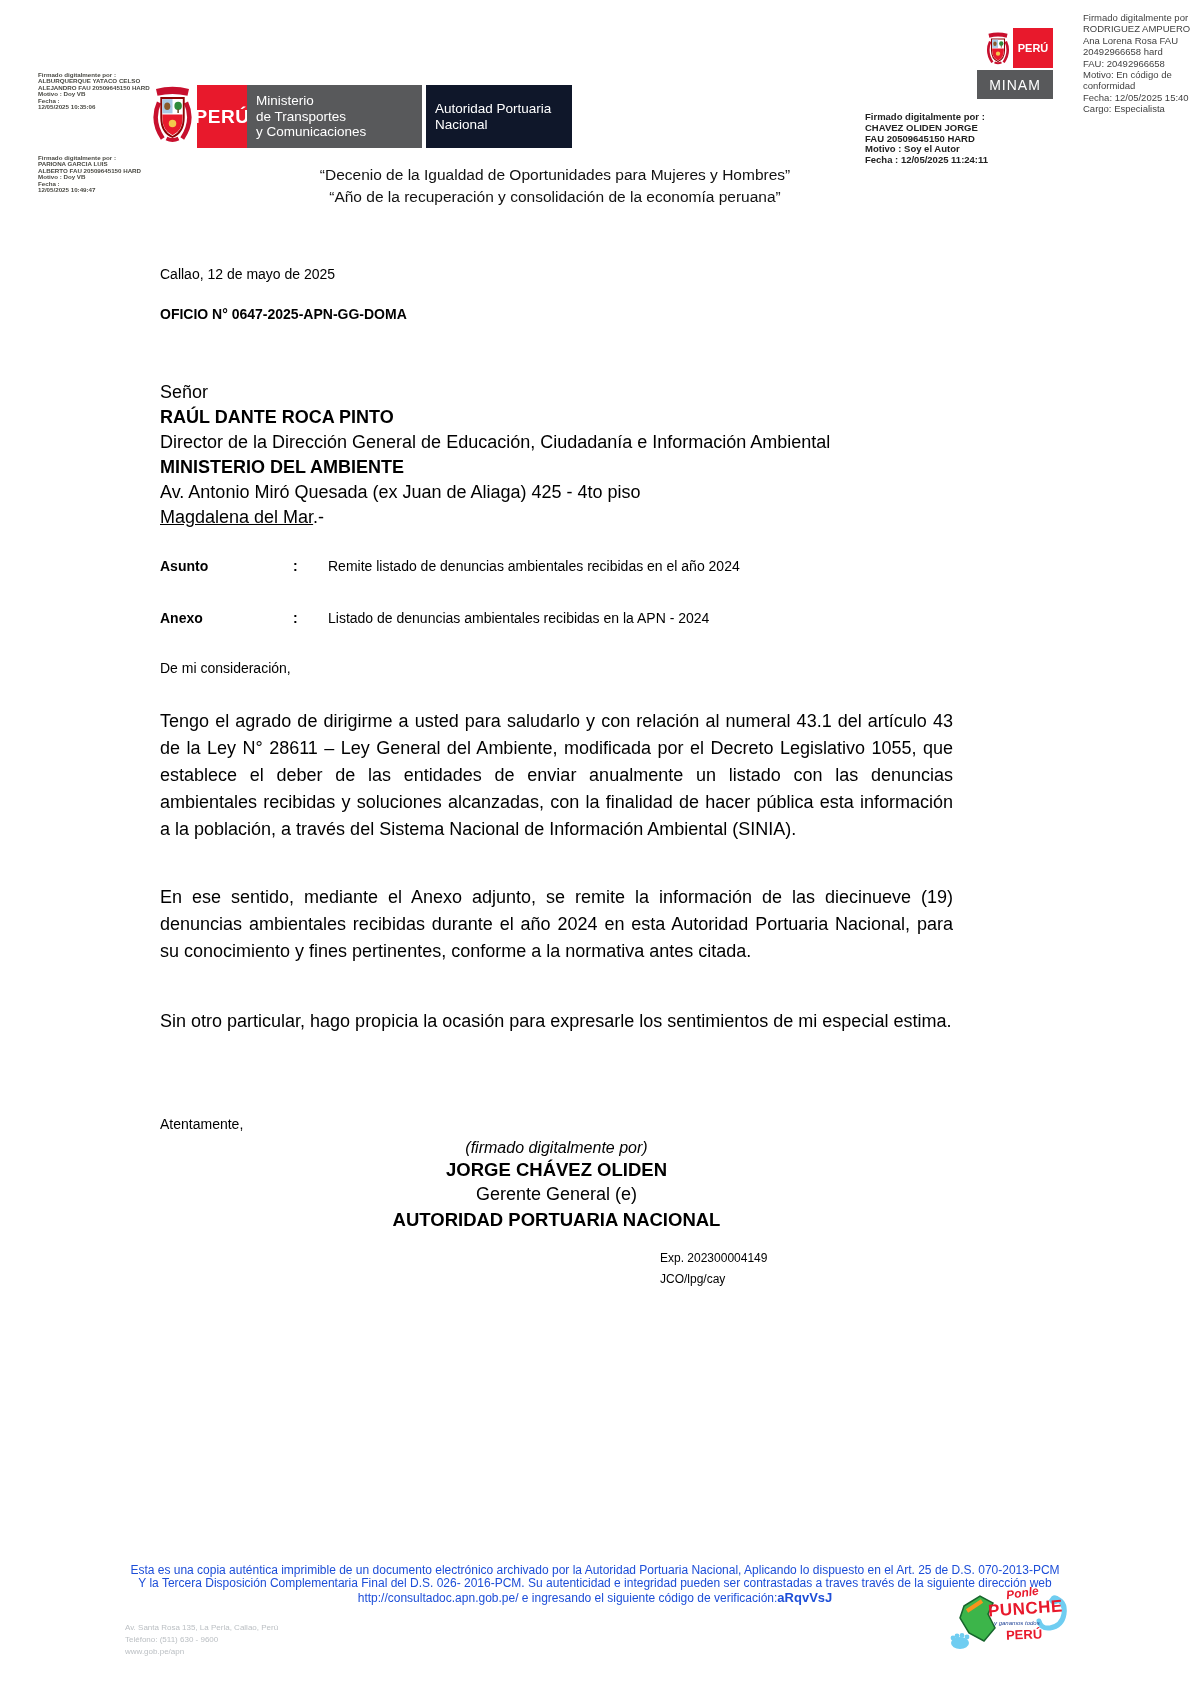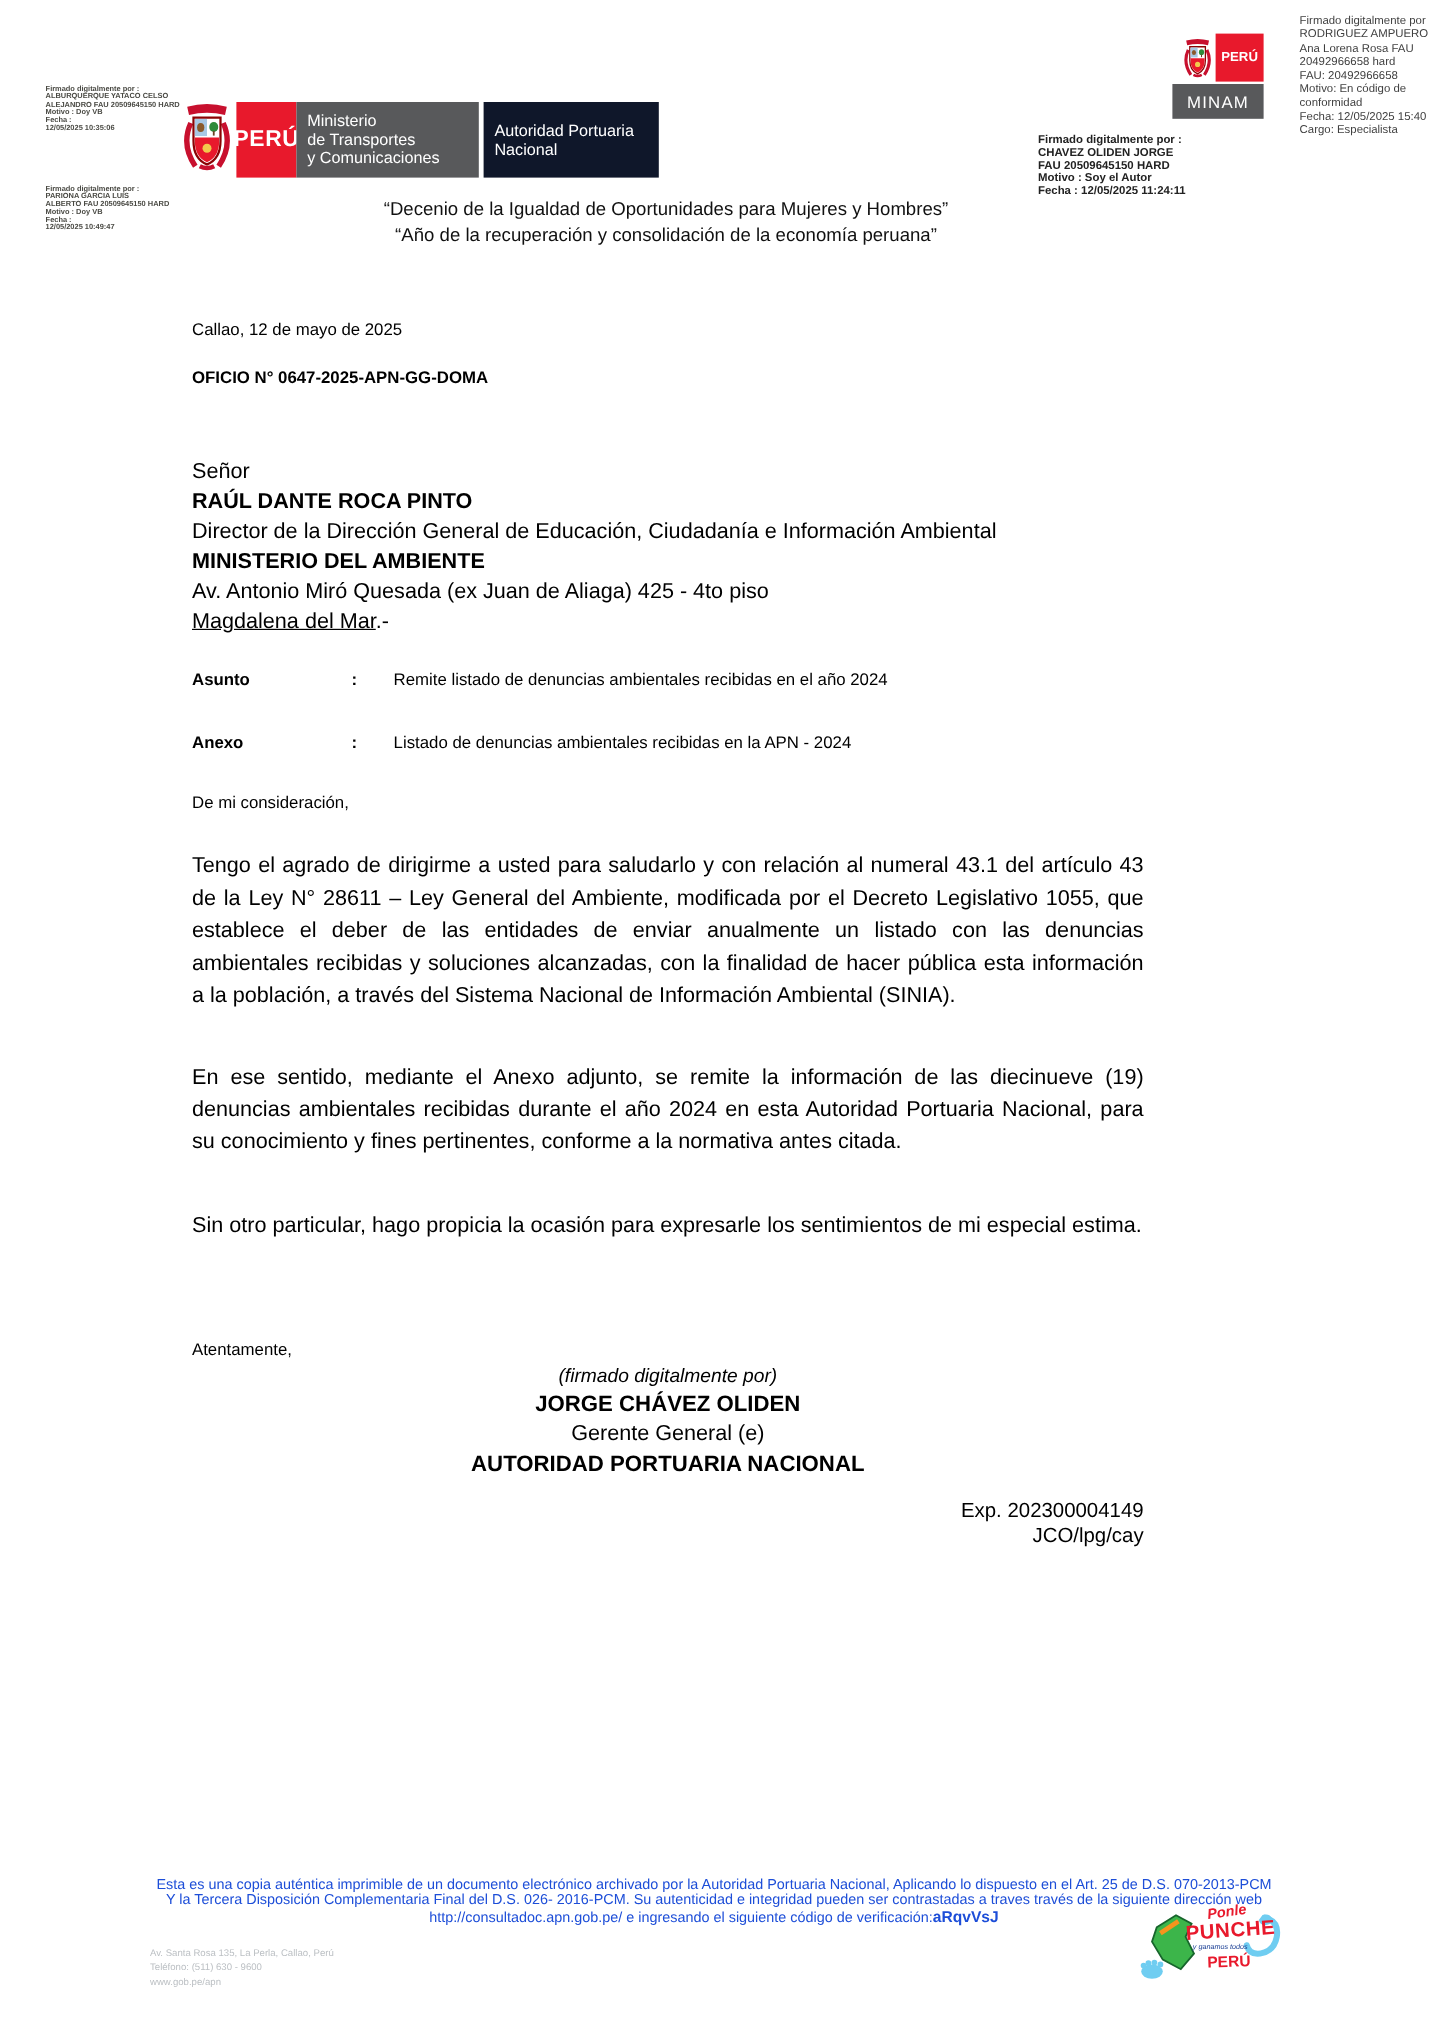--- a/index.html
+++ b/index.html
@@ -14,42 +14,42 @@
   .sig-tiny { font-size:6.2px; line-height:6.4px; font-weight:bold; color:#4a4a44; }
   .sig-right-reg { font-size:9.5px; line-height:11.4px; color:#3f3f3f; }
   .sig-right-bold { font-size:9.5px; line-height:10.8px; font-weight:bold; color:#222; }
 
   
   .mtc { left:150px; top:85px; height:63px; display:flex; align-items:flex-end; }
   .box-red { background:#e8192c; color:#fff; display:flex; align-items:center; justify-content:center; font-weight:bold; }
   .mtc .box-red { width:50px; height:63px; font-size:19px; letter-spacing:0.5px; }
   .box-dark { background:#58595b; color:#fff; }
   .box-light { background:#0f172a; color:#fff; }
-  .mtc .box-dark { width:152px; height:63px; margin-left:0; padding:8px 0 0 9px; box-sizing:border-box; font-size:13.5px; line-height:15.5px; }
+  .mtc .box-dark { width:175px; height:63px; margin-left:0; padding:8px 0 0 9px; box-sizing:border-box; font-size:13.5px; line-height:15.5px; }
   .mtc .box-light { width:146px; height:63px; margin-left:4px; padding:16px 0 0 9px; box-sizing:border-box; font-size:13.5px; line-height:15.5px; }
 
   
   .minam-red { left:1013px; top:28px; width:40px; height:40px; font-size:11px; }
   .minam-gray { left:977px; top:70px; width:76px; height:29px; background:#58595b; color:#fff;
                 display:flex; align-items:center; justify-content:center; font-size:14px; letter-spacing:1px; }
 
   .motto { left:120px; top:164px; width:870px; text-align:center; font-size:15.5px; line-height:21.5px; color:#111; }
 
   .t18 { font-size:14px; }
   .b { font-weight:bold; }
   .para { width:793px; text-align:justify; font-size:18px; line-height:27px; }
   .recipient { line-height:25px; font-size:18px; }
   .u { text-decoration:underline; }
 
   .sig-center { left:160px; top:1138px; width:793px; text-align:center; }
   .sig-center .note { font-style:italic; font-size:16px; line-height:19px; }
   .sig-center .nm { font-weight:bold; font-size:18.5px; line-height:25px; }
   .sig-center .pos { font-size:18px; line-height:25px; }
 
-  .exp { left:660px; top:1248px; width:293px; text-align:right; font-size:17px; line-height:21px; }
+  .exp { left:660px; top:1248px; width:293px; text-align:left; font-size:12px; line-height:21px; }
 
   .auth { left:55px; top:1564px; width:1080px; text-align:center; font-size:12px; line-height:13.4px; color:#1d4ed8; }
   .auth .code { font-weight:bold; font-size:13px; }
 
   .addr { left:125px; top:1622px; font-size:8px; line-height:12px; color:#bcc0c4; }
 
   .campaign { left:948px; top:1588px; width:124px; height:78px; }
   .campaign .txt { position:absolute; color:#e8192c; font-weight:bold; }
 </style>
 </head>

